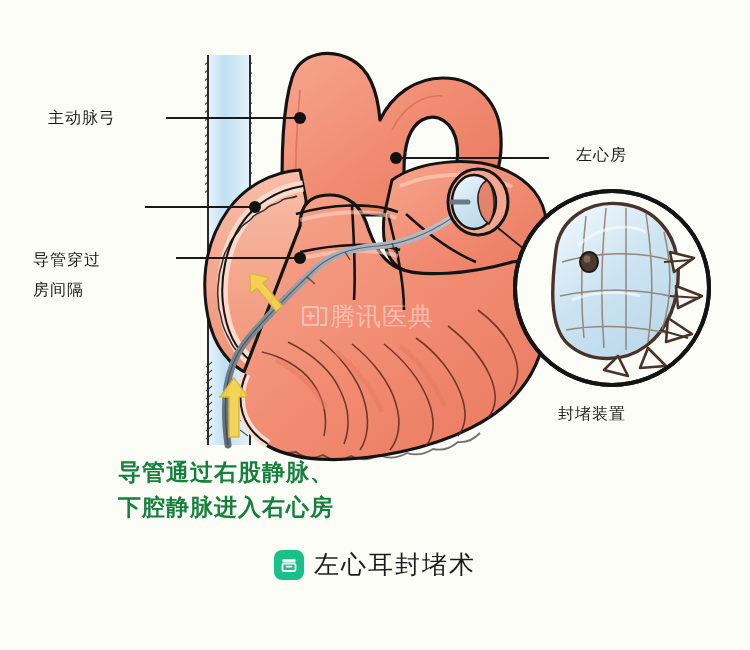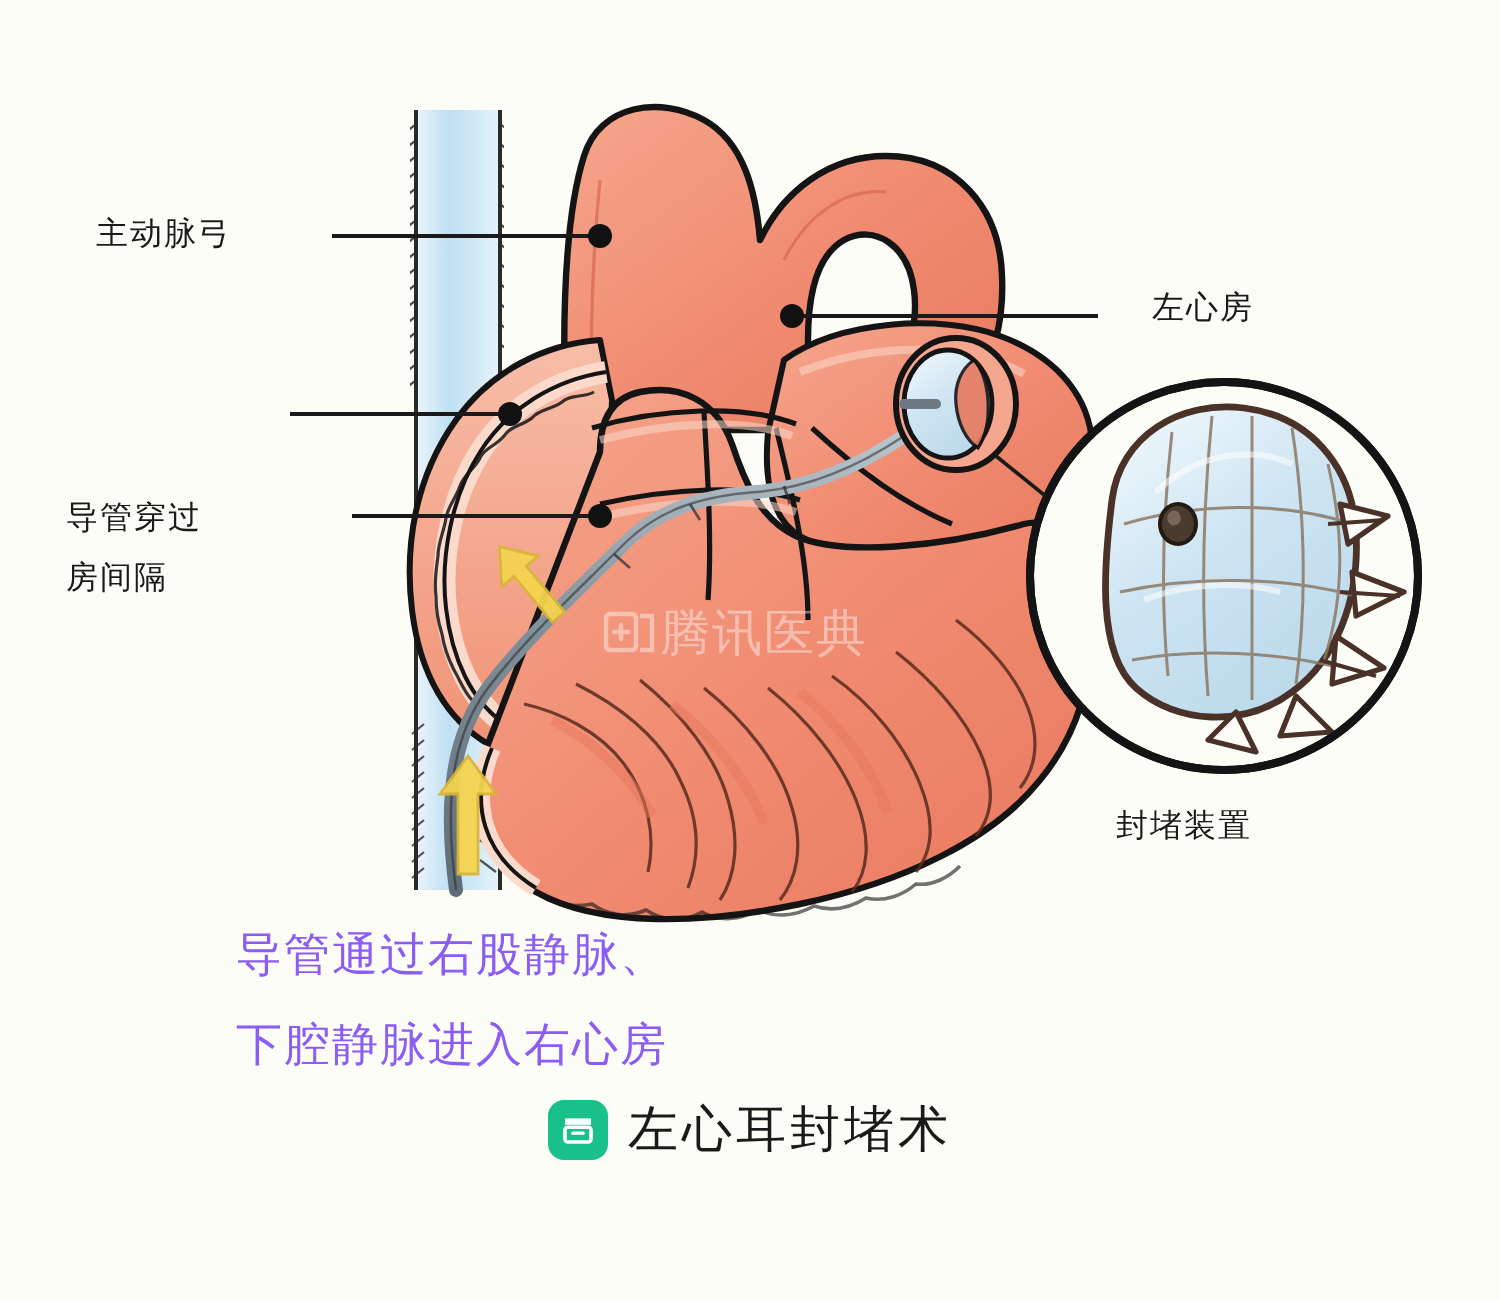--- a/index.html
+++ b/index.html
@@ -23,22 +23,22 @@
     font-family:"Liberation Sans", sans-serif;
   }
   #lbl-aortic-arch{left:48px;top:103px;}
   #lbl-right-atrium{left:48px;top:192px;}
   #lbl-septum{left:33px;top:245px;}
   #lbl-left-atrium{left:556px;top:140px;margin-left:20px;}
   #lbl-device{left:558px;top:399px;}
 
   #caption{
     position:absolute;left:118px;top:455px;
-    font-size:23px;line-height:45px;color:#8b5cf6;
-    letter-spacing:1px;white-space:pre;
+    font-size:23px;line-height:35px;color:#15803d;
+    letter-spacing:1px;white-space:pre;font-weight:bold;
   }
 
   #titlebar{
     position:absolute;left:0;top:548px;width:750px;
     display:flex;align-items:center;justify-content:center;gap:10px;
   }
   #logo-badge{
     width:30px;height:30px;border-radius:8px;
     background:#19c08a;display:flex;align-items:center;justify-content:center;
     flex:0 0 auto;

